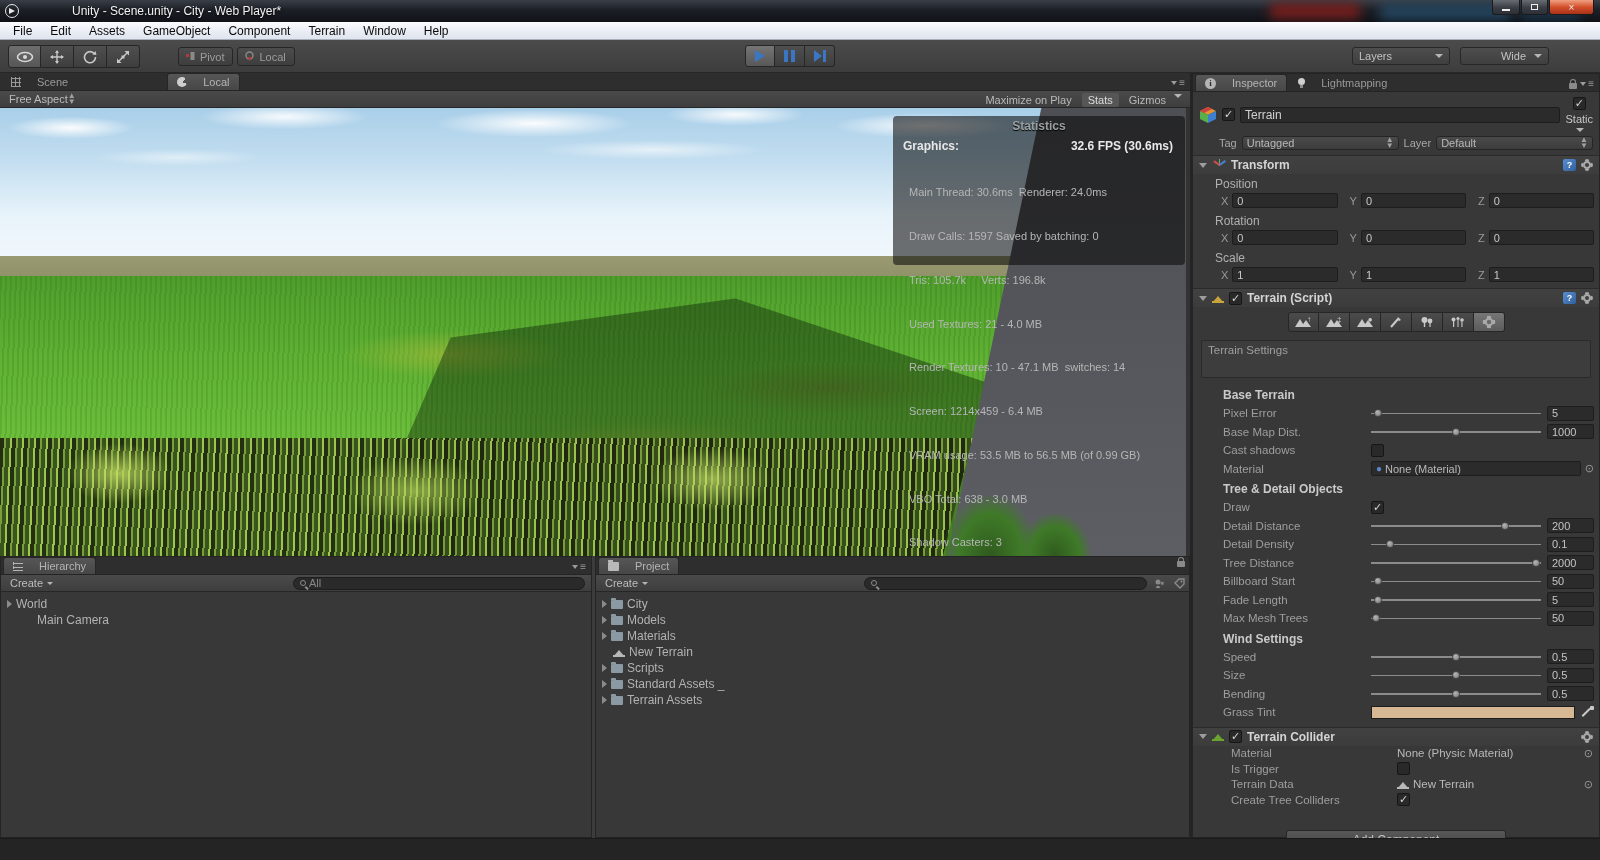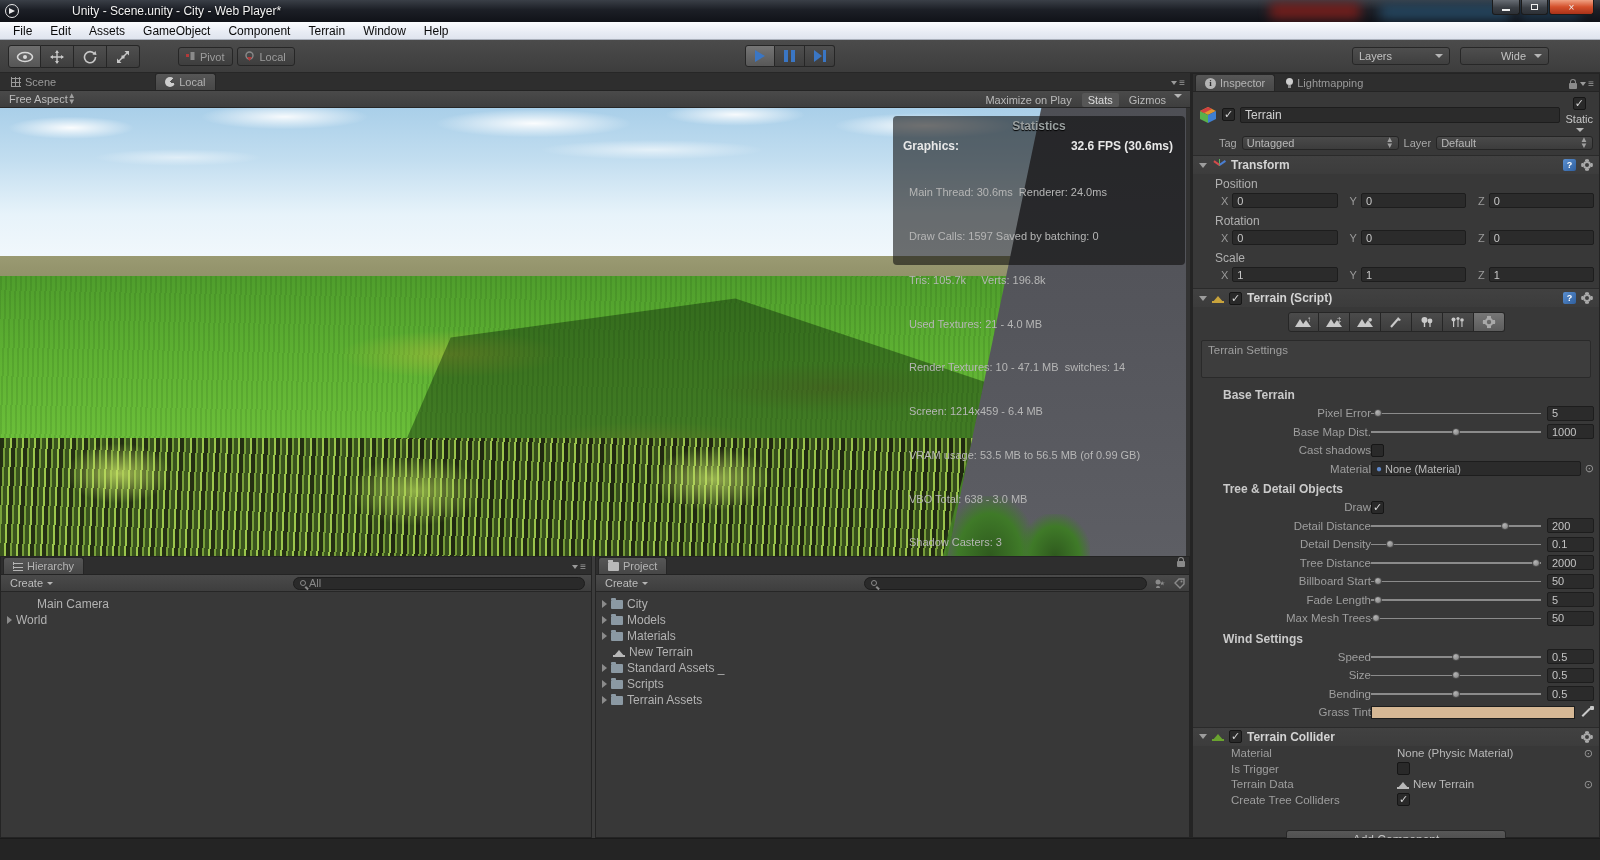--- a/index.html
+++ b/index.html
@@ -60,21 +60,21 @@
   .playbtn:last-child { border-radius:0 3px 3px 0; }
   .playbtn.active { background:linear-gradient(180deg,#757575,#585858); }
   .tri { width:0; height:0; border-left:10px solid #3a76c4; border-top:6px solid transparent; border-bottom:6px solid transparent; }
   .pausebars { display:flex; gap:3px; } .pausebars i { width:4px; height:12px; background:#3a76c4; }
   .stepwrap { display:flex; align-items:center; } .stepwrap .tri { border-left-width:8px; }
   .stepwrap i { width:3px; height:12px; background:#3a76c4; margin-left:1px; }
 
   
   .panel { position:absolute; background:#383838; border:1px solid #242424; }
   .tabrow { height:18px; background:#2e2e2e; border-bottom:1px solid #242424; display:flex; align-items:flex-end; position:relative; }
-  .tab { height:17px; padding:0 9px; display:flex; align-items:center; gap:4px; color:#b4b4b4;
+  .tab { height:17px; padding:0 9px; display:flex; align-items:center; gap:16px; color:#b4b4b4;
     font-size:11px; border-radius:3px 3px 0 0; margin-left:2px; }
   .tab.active { background:linear-gradient(180deg,#565656,#474747); border:1px solid #262626; border-bottom:none; }
   .tab.flat { color:#9a9a9a; }
   .panel-menu { position:absolute; right:4px; top:4px; color:#9a9a9a; font-size:10px; letter-spacing:1px; display:flex; align-items:center; gap:2px;}
   .panel-menu .caret { border-top-color:#9a9a9a; border-left-width:3px; border-right-width:3px; margin:0; }
   .ctrlbar { height:17px; background:linear-gradient(180deg,#4a4a4a,#3e3e3e); border-bottom:1px solid #262626;
     display:flex; align-items:center; padding:0 4px; position:relative; }
   .create-btn { color:#bdbdbd; font-size:11px; display:flex; align-items:center; padding:0 5px; height:100%; }
   .create-btn .caret { border-left-width:3px; border-right-width:3px; border-top-width:3px; margin-left:4px; }
   .search { position:absolute; height:13px; background:#2a2a2a; border:1px solid #1d1d1d; border-radius:8px;
@@ -224,21 +224,21 @@
   .mnt { width:16px; height:10px; position:relative; overflow:hidden; }
   .mnt::before { content:""; position:absolute; left:0; bottom:0; width:0; height:0;
     border-left:5px solid transparent; border-right:5px solid transparent; border-bottom:8px solid #c9c9c9; }
   .mnt::after { content:""; position:absolute; left:6px; bottom:0; width:0; height:0;
     border-left:5px solid transparent; border-right:5px solid transparent; border-bottom:7px solid #c9c9c9; }
   .mark { position:absolute; right:0; top:-1px; color:#c9c9c9; font-size:8px; line-height:8px; }
   #settings-box { margin:4px 8px 6px 8px; height:38px; border:1px solid #2a2a2a; background:#3d3d3d;
     border-radius:2px; color:#9e9e9e; font-size:11.5px; padding:3px 6px; }
   .bold-head { color:#cacaca; font-weight:bold; font-size:12px; padding:4px 0 2px 30px; }
   .irow { display:flex; align-items:center; height:18.5px; padding:0 5px 0 30px; }
-  .irow .lbl { flex:0 0 148px; color:#9e9e9e; font-size:11.5px;text-align:right; }
+  .irow .lbl { flex:0 0 148px; color:#9e9e9e; font-size:11.5px; }
   .slider { position:relative; flex:1; height:14px; margin-right:6px; }
   .slider::before { content:""; position:absolute; left:0; right:0; top:6.5px; height:1.5px; background:#8b8b8b; }
   .slider .thumb { position:absolute; top:3px; left:var(--p,0%); width:8px; height:8px; border-radius:50%;
     background:radial-gradient(circle at 35% 30%, #b5b5b5, #7e7e7e); border:1px solid #4a4a4a; margin-left:-4px; }
   .val { flex:0 0 47px; height:15px; background:#2b2b2b; border:1px solid #1d1d1d; border-radius:2px;
     color:#c4c4c4; font-size:11px; padding:0 4px; display:flex; align-items:center; }
   .objfield { flex:1; height:15px; background:#2b2b2b; border:1px solid #1d1d1d; border-radius:2px;
     color:#b8b8b8; font-size:11px; padding:0 4px; display:flex; align-items:center; gap:3px; }
   .picker { color:#9a9a9a; font-size:11px; margin-left:4px; flex:none; }
   .dot-blue { color:#5d87c9; font-size:10px; }
@@ -446,26 +446,26 @@
       <div class="create-btn">
         <span>Create</span>
           <span class="caret"></span>
       </div>
       <div class="search" style="left:292px; right:6px;">
         <span class="mag"></span>
         <span>All</span>
       </div>
     </div>
     <div style="padding-top:4px;">
-      <div class="tree-item" style="padding-left:36px;">
-        <span>Main Camera</span>
-      </div>
       <div class="tree-item">
         <span class="arrow-r"></span>
         <span>World</span>
+      </div>
+      <div class="tree-item" style="padding-left:36px;">
+        <span>Main Camera</span>
       </div>
     </div>
   </div>
 
   <div id="project-panel" class="panel">
     <div class="tabrow">
       <div class="tab active">
         <span class="proj-tab-ico"></span>
         <span>Project</span>
       </div>
@@ -509,26 +509,26 @@
           <span class="folder"></span>
         <span>Materials</span>
       </div>
       <div class="tree-item" style="padding-left:17px;">
         <span class="terr-ico" style="color:#b8b8b8;"></span>
         <span>New Terrain</span>
       </div>
       <div class="tree-item">
         <span class="arrow-r"></span>
           <span class="folder"></span>
-        <span>Standard Assets _</span>
+        <span>Scripts</span>
       </div>
       <div class="tree-item">
         <span class="arrow-r"></span>
           <span class="folder"></span>
-        <span>Scripts</span>
+        <span>Standard Assets _</span>
       </div>
       <div class="tree-item">
         <span class="arrow-r"></span>
           <span class="folder"></span>
         <span>Terrain Assets</span>
       </div>
     </div>
   </div>
 
   <div class="vdivider"></div>

